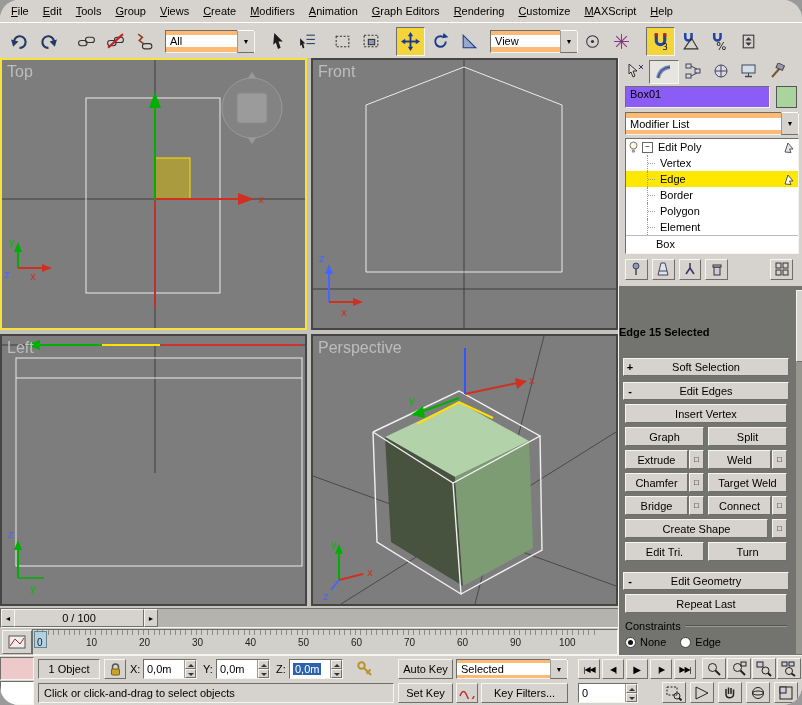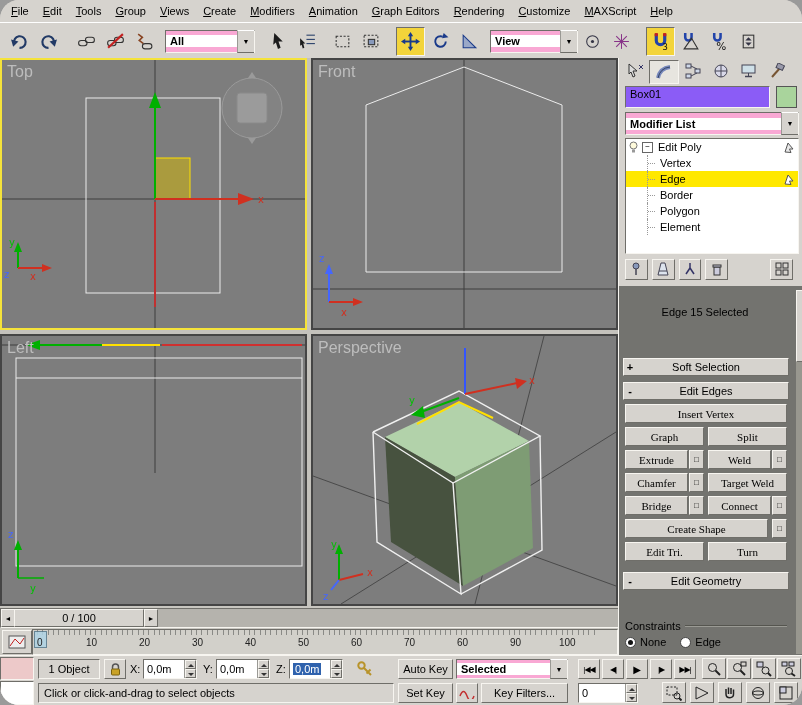--- a/index.html
+++ b/index.html
@@ -9,21 +9,21 @@
   
   #menubar{position:absolute;left:0;top:0;width:802px;height:22px;display:flex;align-items:center;padding-left:4px;background:#d6d3ce;border-bottom:1px solid #b9b7b1;}
   .menu-item{display:inline-block;padding:3px 7px;cursor:default;}
   .menu-item::first-letter{text-decoration:underline;}
   
   #toolbar{position:absolute;left:0;top:22px;width:802px;height:36px;display:flex;align-items:center;padding-left:5px;background:#d6d3ce;border-top:1px solid #fff;border-bottom:1px solid #8a8984;}
   .tbtn{width:27px;height:27px;display:flex;align-items:center;justify-content:center;margin:0 1px;background:#d6d3ce;}
   .tbtn.pressed{border:1px solid;border-color:#6f6e69 #f7f5f0 #f7f5f0 #6f6e69;background:var(--accent-yellow,#f3d43a);}
   .tbtn svg{width:19px;height:19px;}
   .gap6{width:6px;}.gap8{width:9px;}
-  .dd{height:21px;display:flex;align-items:center;background:#f9a8d4;border:1px solid;border-color:#6f6e69 #f7f5f0 #f7f5f0 #6f6e69;font-weight:bold;}
+  .dd{height:21px;display:flex;align-items:center;background:#fdba74;border:1px solid;border-color:#6f6e69 #f7f5f0 #f7f5f0 #6f6e69;}
   .dd .dd-text{flex:1;padding:0 4px;background:#fff;}
   .dd .dd-arrow{width:16px;height:100%;display:flex;align-items:center;justify-content:center;font-size:7px;border-left:1px solid #9a9994;background:#d6d3ce;border-top:1px solid #fff;border-bottom:1px solid #6f6e69;}
   
   #viewports{position:absolute;left:0;top:58px;width:618px;height:548px;background:#c4c2bc;}
   .vp{position:absolute;width:307px;height:272px;border:2px solid #454545;background:var(--viewport-bg,#7d7d7d);box-sizing:border-box;}
   .vp.active{border-color:var(--active-border,#f5e33a);}
   .vp svg{position:absolute;left:0;top:0;width:100%;height:100%;}
   .vp-label{position:absolute;left:5px;top:3px;color:#bdbdbd;font-size:16px;}
   
   #timeslider{position:absolute;left:0;top:606px;width:618px;height:22px;background:#c8c6c0;display:flex;align-items:center;}
@@ -48,25 +48,25 @@
   #stack{position:absolute;left:6px;top:80px;width:172px;height:114px;background:#fff;overflow:hidden;}
   .srow{height:16px;display:flex;align-items:center;white-space:nowrap;}
   .srow .lbl{padding-left:2px;}
   .guide{width:13px;height:16px;border-right:1px dotted #999;margin-left:8px;flex:none;}
   .dash{width:7px;border-top:1px dotted #999;margin-right:3px;flex:none;}
   .srow.hl{background:var(--stack-highlight,#ffe800);}
   .spacer{flex:1;}
   #stacktools{position:absolute;left:6px;top:200px;width:172px;height:22px;display:flex;align-items:center;}
   .sbtn{width:24px;height:19px;display:flex;align-items:center;justify-content:center;margin-right:4px;}
   #backdrop{position:absolute;left:0;top:228px;width:184px;height:369px;background:var(--panel-backdrop,#73736f);overflow:hidden;}
-  .sel-status{position:absolute;left:0;top:20px;width:172px;text-align:center;color:#000;}
+  .sel-status{position:absolute;left:0;top:40px;width:172px;color:#000;font-weight:bold;}
   .rhead{position:absolute;left:4px;width:164px;height:16px;display:flex;align-items:center;font-size:11px;}
   .rhead .pm{width:12px;text-align:center;font-weight:bold;}
   .rhead .rlabel{flex:1;text-align:center;margin-right:12px;}
-  .prow{position:absolute;left:6px;width:162px;height:19px;display:flex;gap:4px;font-family:Liberation Serif, serif;}
+  .prow{position:absolute;left:6px;width:162px;height:19px;display:flex;gap:4px;}
   .pbtn{flex:1;height:19px;display:flex;align-items:center;justify-content:center;box-sizing:border-box;}
   .half{flex:1;display:flex;gap:1px;}
   .sq{width:15px;height:19px;display:flex;align-items:center;justify-content:center;font-size:8px;box-sizing:border-box;}
   .constr{position:absolute;left:6px;width:162px;display:flex;align-items:center;color:#000;}
   .constr .line{flex:1;height:1px;background:#55554f;border-bottom:1px solid #9a9a94;margin-left:4px;}
   .radio{width:9px;height:9px;border-radius:50%;background:#fff;border:1px solid #444;margin-right:4px;position:relative;flex:none;}
   .radio.on::after{content:"";position:absolute;left:2px;top:2px;width:5px;height:5px;border-radius:50%;background:#111;}
   #pscroll{position:absolute;right:1px;top:232px;width:6px;height:364px;background:#98978f;}
   #pthumb{position:absolute;left:0;top:0;width:6px;height:70px;}
   
@@ -484,20 +484,23 @@
       <div class="srow">
           <span class="guide"></span>
           <span class="dash"></span>
           <span class="lbl">Polygon</span>
         </div>
       <div class="srow">
           <span class="guide"></span>
           <span class="dash"></span>
           <span class="lbl">Element</span>
         </div>
+      <div class="srow" style="border-top:1px solid #bbb;padding-left:30px">
+          <span>Box</span>
+        </div>
     </div>
 
     <div id="stacktools">
       <div class="sbtn raised">
           <svg width="14" height="14" viewBox="0 0 14 14">
             <circle cx="7" cy="4" r="3" fill="#8899bb" stroke="#445"></circle>
             <line x1="7" y1="7" x2="7" y2="13" stroke="#445" stroke-width="1.5"></line>
           </svg>
         </div>
       <div class="sbtn raised">
@@ -593,20 +596,23 @@
         <div class="half">
             <div class="pbtn raised">Turn</div>
           </div>
       </div>
 
       <div class="rhead raised" style="top:286px">
         <span class="pm">-</span>
         <span class="rlabel">Edit Geometry</span>
       </div>
 
+      <div class="prow" style="top:308px">
+          <div class="pbtn raised">Repeat Last</div>
+        </div>
 
       <div class="constr" style="top:334px">
         <span>Constraints</span>
         <span class="line"></span>
       </div>
       <div class="constr" style="top:350px">
         <span class="radio on"></span>
         <span style="margin-right:14px">None</span>
         <span class="radio"></span>
         <span>Edge</span>

